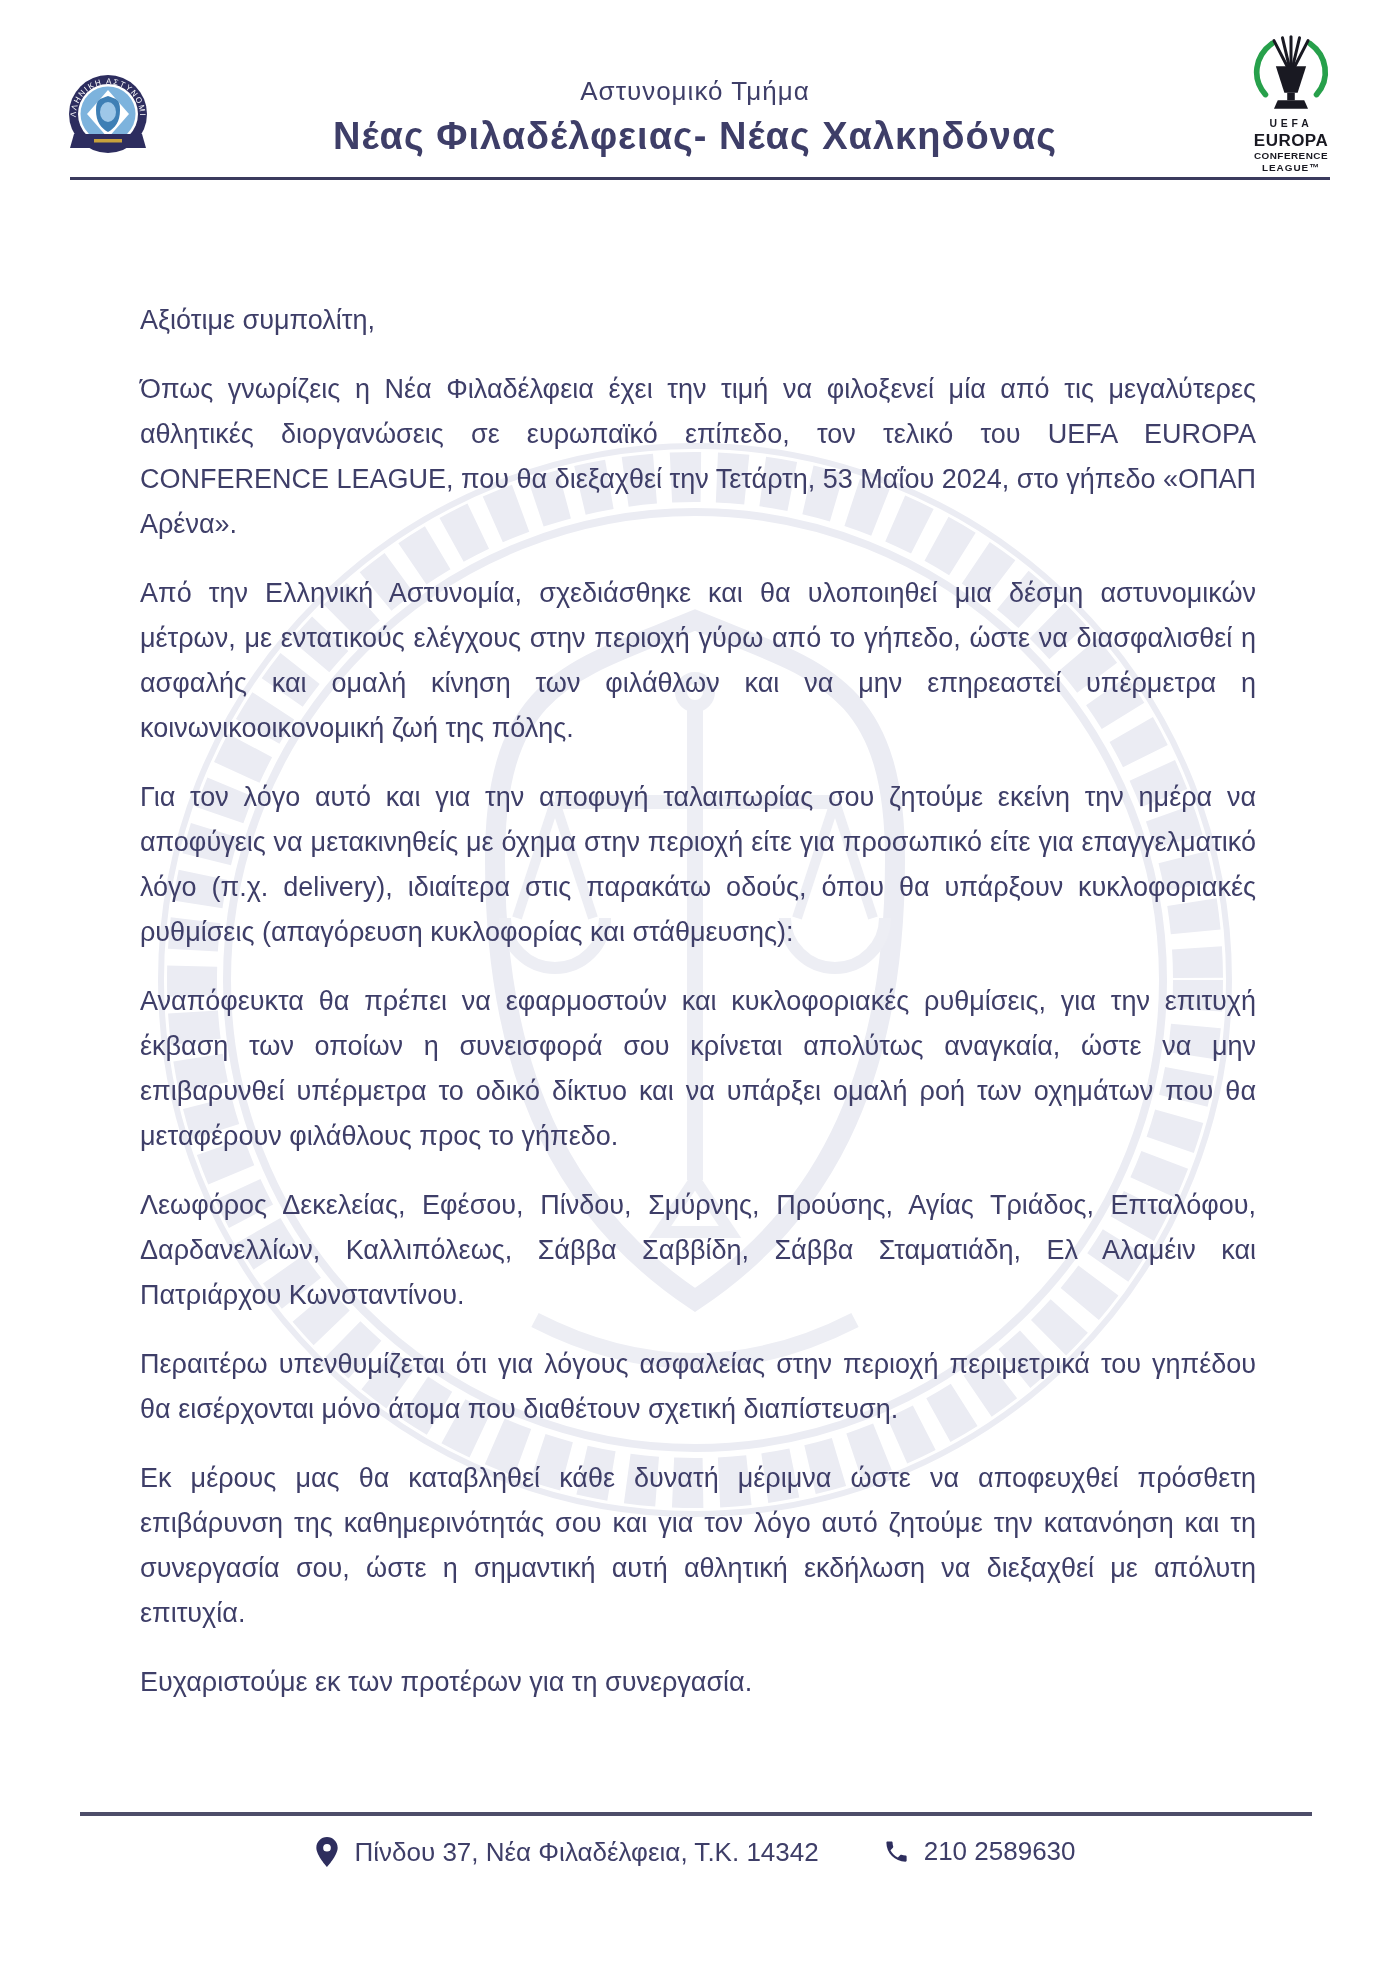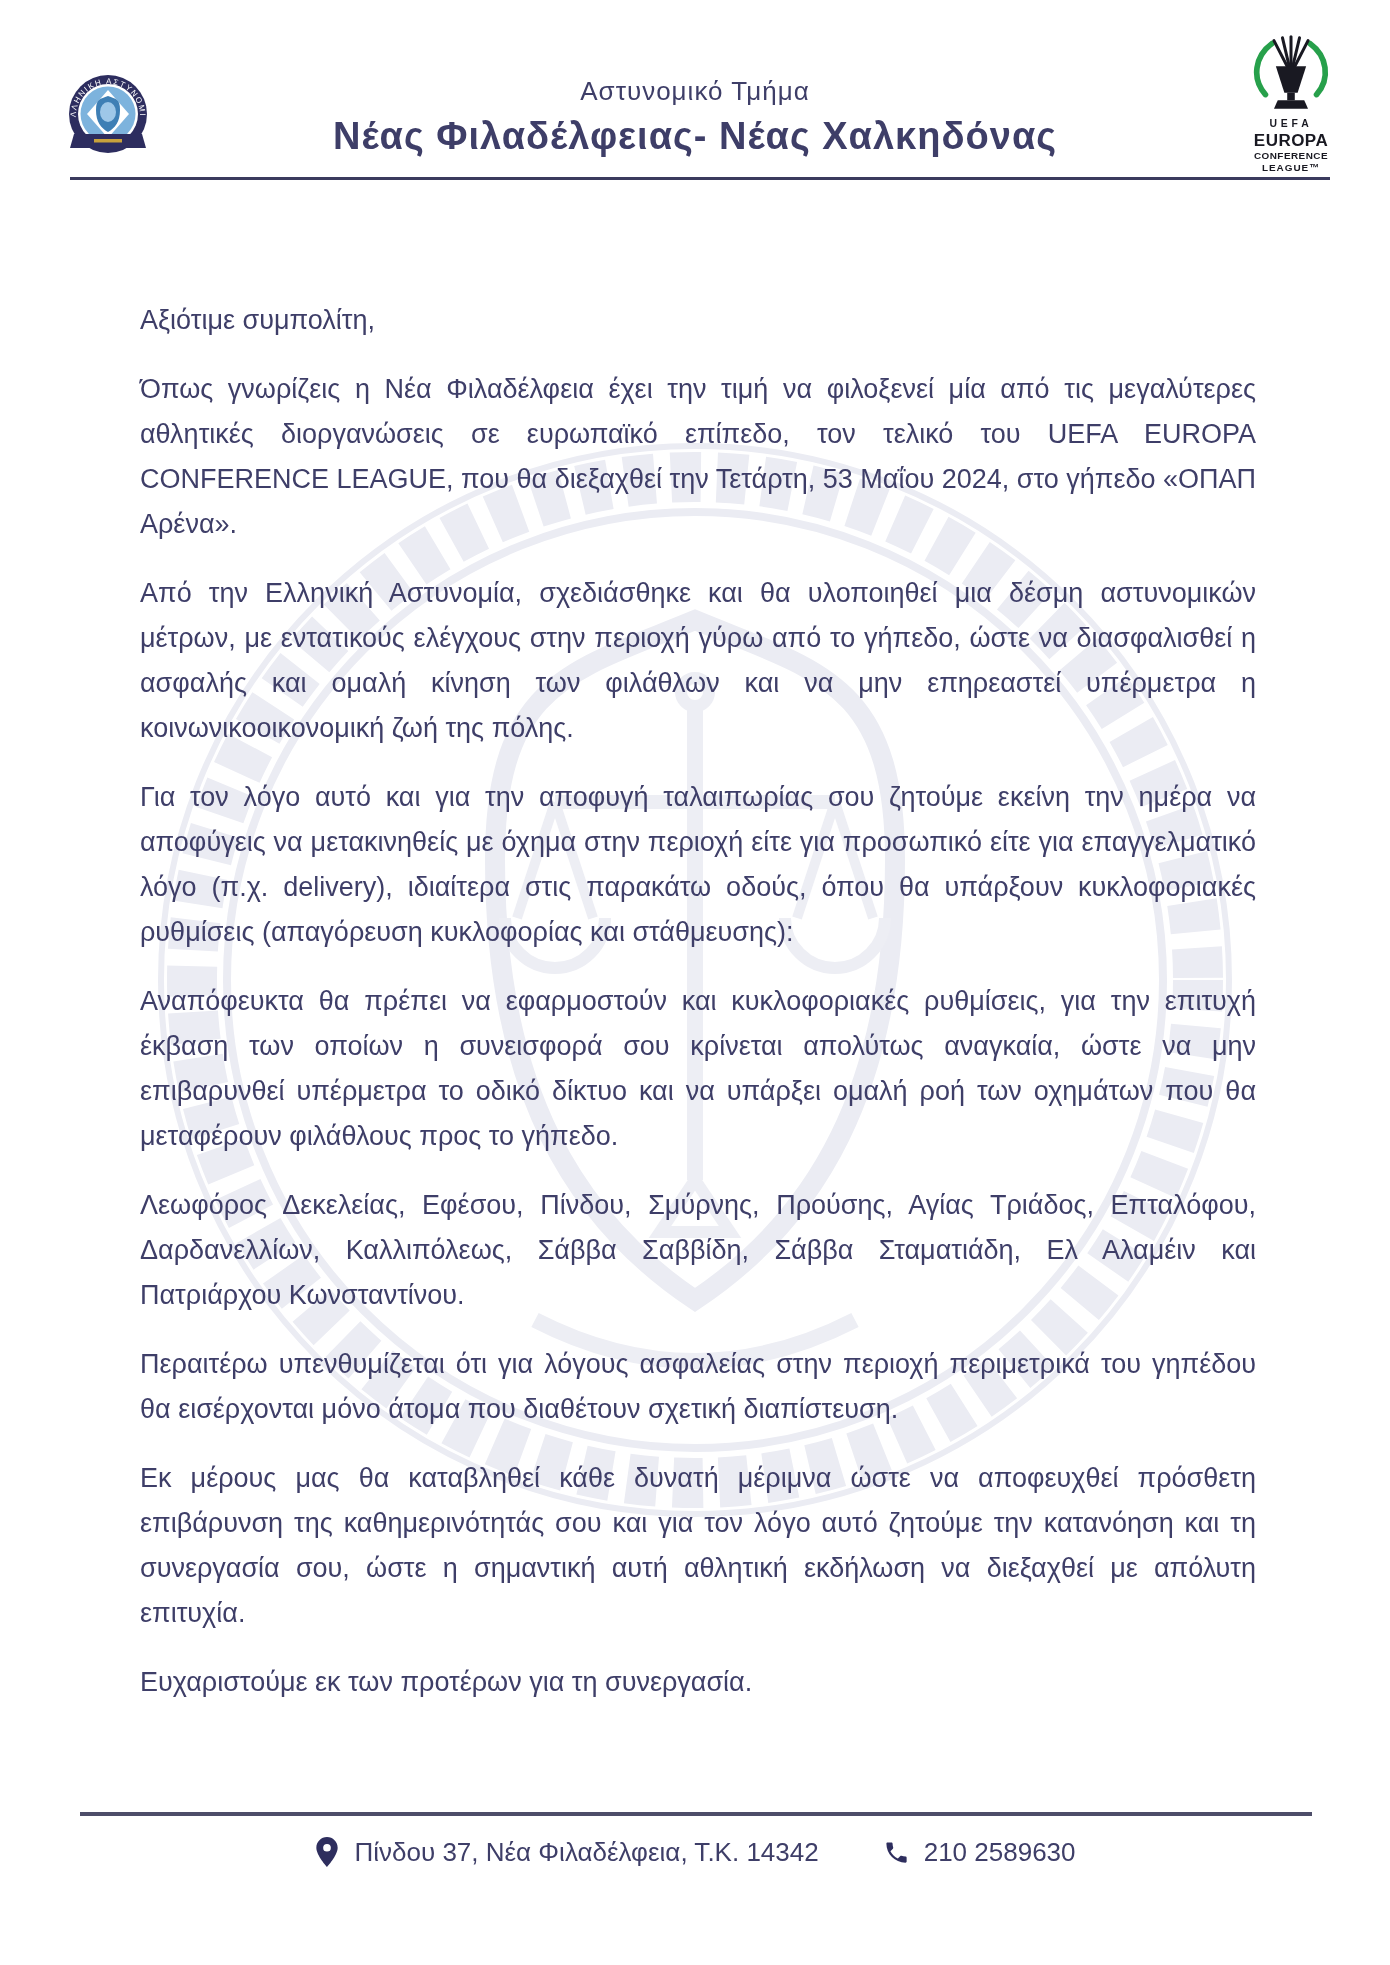--- a/index.html
+++ b/index.html
@@ -56,21 +56,21 @@
     top: 1812px; left: 80px;
     width: 1232px; height: 4px;
     background: #4d4d69;
   }
   .footer {
     position: absolute;
     top: 1836px; left: 0;
     width: 100%;
     display: flex;
     justify-content: center;
-    align-items: flex-end;
+    align-items: flex-start;
     gap: 64px;
     font-size: 26px;
   }
   .footer-item { display: flex; align-items: center; gap: 14px; }
   .footer-item svg { display: block; }
 </style>
 </head>
 <body>
 
 <div class="page">

